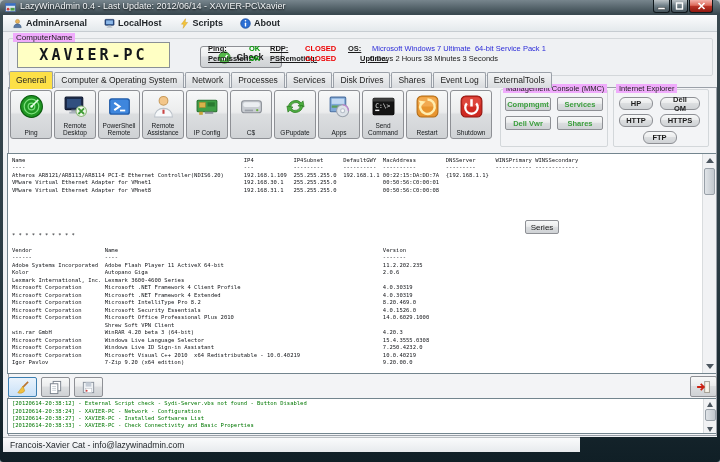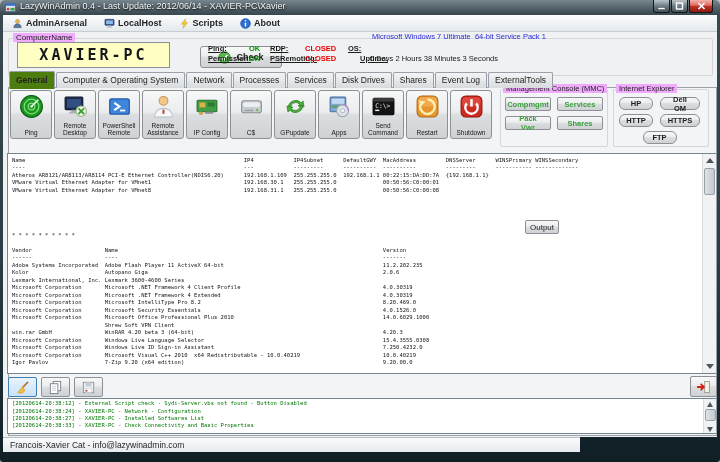--- a/index.html
+++ b/index.html
@@ -36,21 +36,21 @@
   #check-btn{position:absolute;left:197px;top:46px;width:82px;height:22px;display:flex;align-items:center;justify-content:center;gap:5px;
     font-size:9px;font-weight:700;color:#1c1c1c;}
   #check-btn svg{width:13px;height:13px;display:block;}
   .sl{position:absolute;font-size:7.5px;font-weight:700;color:#1c1c1c;text-decoration:underline;white-space:nowrap;}
   .sv{position:absolute;font-size:7.5px;font-weight:700;white-space:pre;}
   .sv.normal{font-weight:400;}
   
   #tabstrip{position:absolute;left:6px;top:71px;height:17px;display:flex;align-items:flex-end;z-index:3;}
   .tab{font-size:8.5px;color:#222;background:linear-gradient(180deg,#f3f4f5,#d8dbde);
     border:1px solid #9aa0a8;border-bottom:none;border-radius:2px 2px 0 0;padding:2px 6px 3px;margin-right:1px;white-space:nowrap;}
-  .tab.active{background:#4d7c0f;padding-top:3px;padding-bottom:4px;margin-bottom:-1px;position:relative;z-index:4;font-weight:bold;}
+  .tab.active{background:#fde047;padding-top:3px;padding-bottom:4px;margin-bottom:-1px;position:relative;z-index:4;}
   #tabpage{position:absolute;left:5px;top:87px;width:709px;height:349px;box-sizing:border-box;border:1px solid #9aa0a8;background:#f3f4f6;}
   
   #actionbar{position:absolute;left:7px;top:90px;display:flex;gap:2px;z-index:2;}
   .action-btn{width:42px;height:49px;display:flex;flex-direction:column;align-items:center;padding:2px 1px;}
   .ab-icon{height:27px;display:flex;align-items:center;justify-content:center;}
   .ab-icon svg{width:25px;height:25px;display:block;}
   .ab-label{flex:1;display:flex;align-items:flex-end;justify-content:center;text-align:center;
     font-size:6.5px;line-height:7px;color:#15181b;width:40px;}
   
   #mmc-grid{position:absolute;left:502px;top:97px;display:grid;grid-template-columns:46px 46px;gap:5px 6px;z-index:2;}
@@ -179,21 +179,21 @@
 
     <span class="sl" style="left:205px;top:12px;">Ping:</span>
     <span class="sv" style="left: 246px; top: 12px; color: rgb(0, 148, 0);">OK</span>
     <span class="sl" style="left:205px;top:22px;">Permission:</span>
     <span class="sv" style="left: 246px; top: 22px; color: rgb(0, 148, 0);">OK</span>
     <span class="sl" style="left:267px;top:12px;">RDP:</span>
     <span class="sv" style="left: 302px; top: 12px; color: rgb(238, 0, 0);">CLOSED</span>
     <span class="sl" style="left:267px;top:22px;">PSRemoting:</span>
     <span class="sv" style="left: 302px; top: 22px; color: rgb(238, 0, 0);">CLOSED</span>
     <span class="sl" style="left:345px;top:12px;">OS:</span>
-    <span class="sv normal" style="left: 369px; top: 0; color: rgb(43, 43, 216);">Microsoft Windows 7 Ultimate  64-bit Service Pack 1</span>
+    <span class="sv normal" style="left: 369px; top: 12px; color: rgb(43, 43, 216);">Microsoft Windows 7 Ultimate  64-bit Service Pack 1</span>
     <span class="sl" style="left:345px;top:22px;padding-left:12px;">Uptime:</span>
     <span class="sv normal" style="left: 367px; top: 22px; color: rgb(26, 26, 26);">0 Days 2 Hours 38 Minutes 3 Seconds</span>
 
     <div id="tabstrip" style="top:39px;">
         <div class="tab active">General</div>
         <div class="tab">Computer &amp; Operating System</div>
         <div class="tab">Network</div>
         <div class="tab">Processes</div>
         <div class="tab">Services</div>
         <div class="tab">Disk Drives</div>
@@ -328,21 +328,21 @@
           </div>
           <div class="ab-label">Shutdown</div>
         </button>
       </div>
 
     <div class="groupbox" style="left:497px;top:57px;width:106px;height:56px;z-index:2;"></div>
     <span class="gb-label" style="left:500px;top:52px;z-index:2;font-size:7.5px;">Management Console (MMC)</span>
     <div id="mmc-grid" style="top:65px;">
         <button class="mmc-btn aero" style="color: rgb(58, 158, 60);">Compmgmt</button>
         <button class="mmc-btn aero" style="color: rgb(58, 158, 60);">Services</button>
-        <button class="mmc-btn aero" style="color: rgb(58, 158, 60);">Pack Vwr</button>
+        <button class="mmc-btn aero" style="color: rgb(58, 158, 60);">Dell Vwr</button>
         <button class="mmc-btn aero" style="color: rgb(58, 158, 60);">Shares</button>
       </div>
 
     <div class="groupbox" style="left:610px;top:57px;width:94px;height:56px;z-index:2;"></div>
     <span class="gb-label" style="left:613px;top:52px;z-index:2;font-size:7.5px;">Internet Explorer</span>
     <div id="ie-grid" style="top:65px;">
         <button class="ie-btn aero">HP</button>
         <button class="ie-btn aero">Dell OM</button>
         <button class="ie-btn aero">HTTP</button>
         <button class="ie-btn aero">HTTPS</button>
@@ -373,21 +373,21 @@
 Microsoft Corporation       Microsoft IntelliType Pro 8.2                                                       8.20.469.0
 Microsoft Corporation       Microsoft Security Essentials                                                       4.0.1526.0
 Microsoft Corporation       Microsoft Office Professional Plus 2010                                             14.0.6029.1000
                             Shrew Soft VPN Client
 win.rar GmbH                WinRAR 4.20 beta 3 (64-bit)                                                         4.20.3
 Microsoft Corporation       Windows Live Language Selector                                                      15.4.3555.0308
 Microsoft Corporation       Windows Live ID Sign-in Assistant                                                   7.250.4232.0
 Microsoft Corporation       Microsoft Visual C++ 2010  x64 Redistributable - 10.0.40219                         10.0.40219
 Igor Pavlov                 7-Zip 9.20 (x64 edition)                                                            9.20.00.0</pre>
     </div>
-    <button id="output-btn" class="aero" style="top:188px;">Output</button>
+    <button id="output-btn" class="aero" style="top:188px;">Series</button>
     <div class="scrollbar" id="out-scroll" style="top:122px;">
       <div class="sb-btn" style="top:0;">
           <div class="tri-up"></div>
         </div>
       <div class="sb-thumb" style="top:14px;height:27px;"></div>
       <div class="sb-btn" style="bottom:0;">
           <div class="tri-down"></div>
         </div>
     </div>
 

